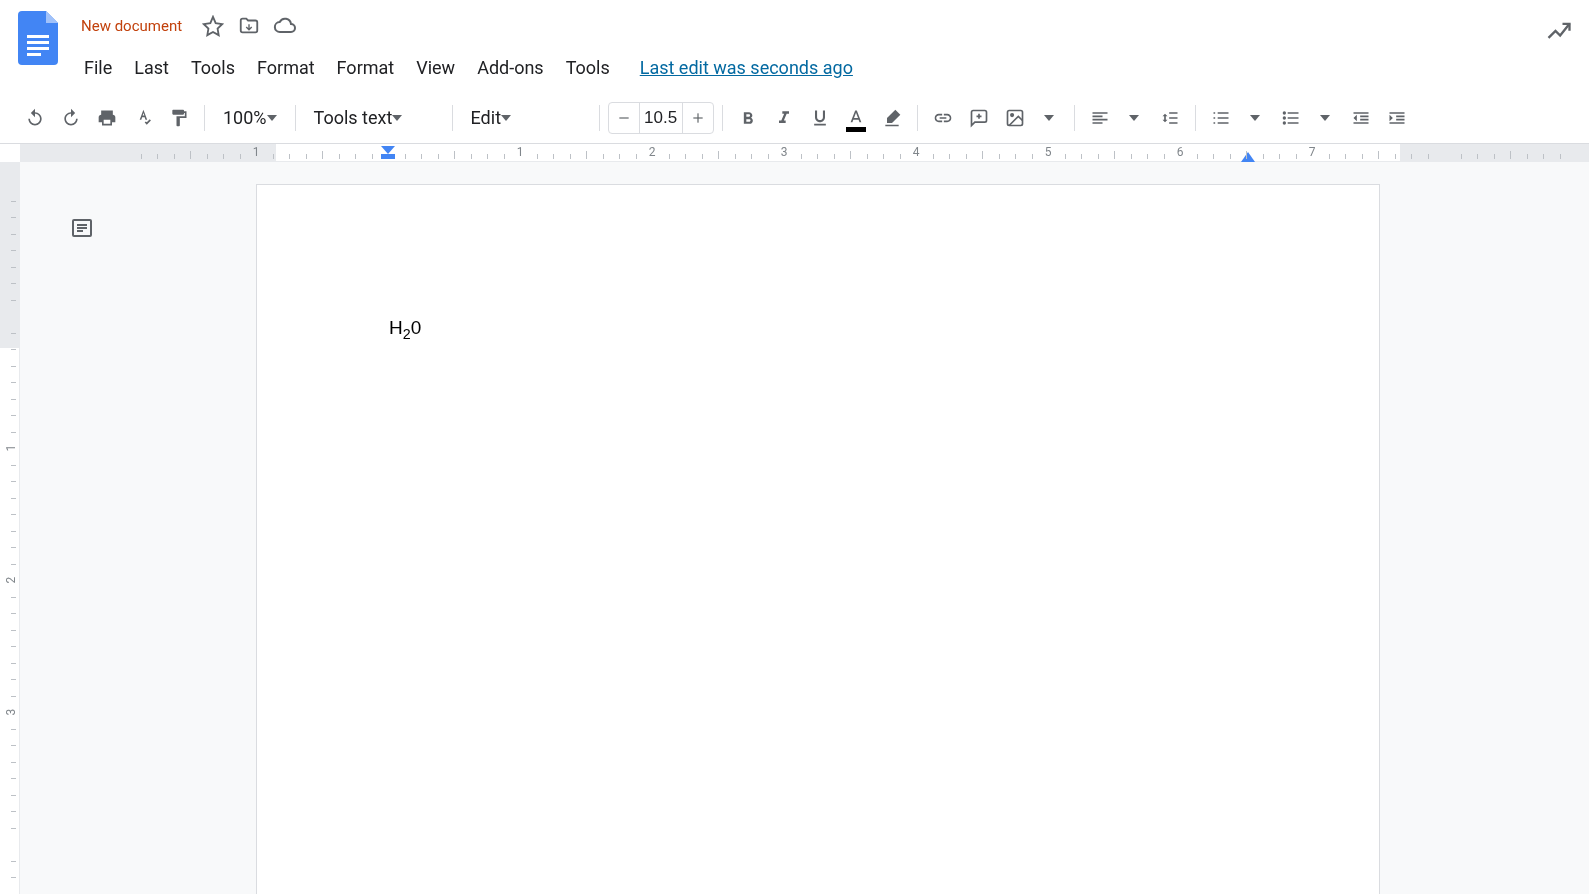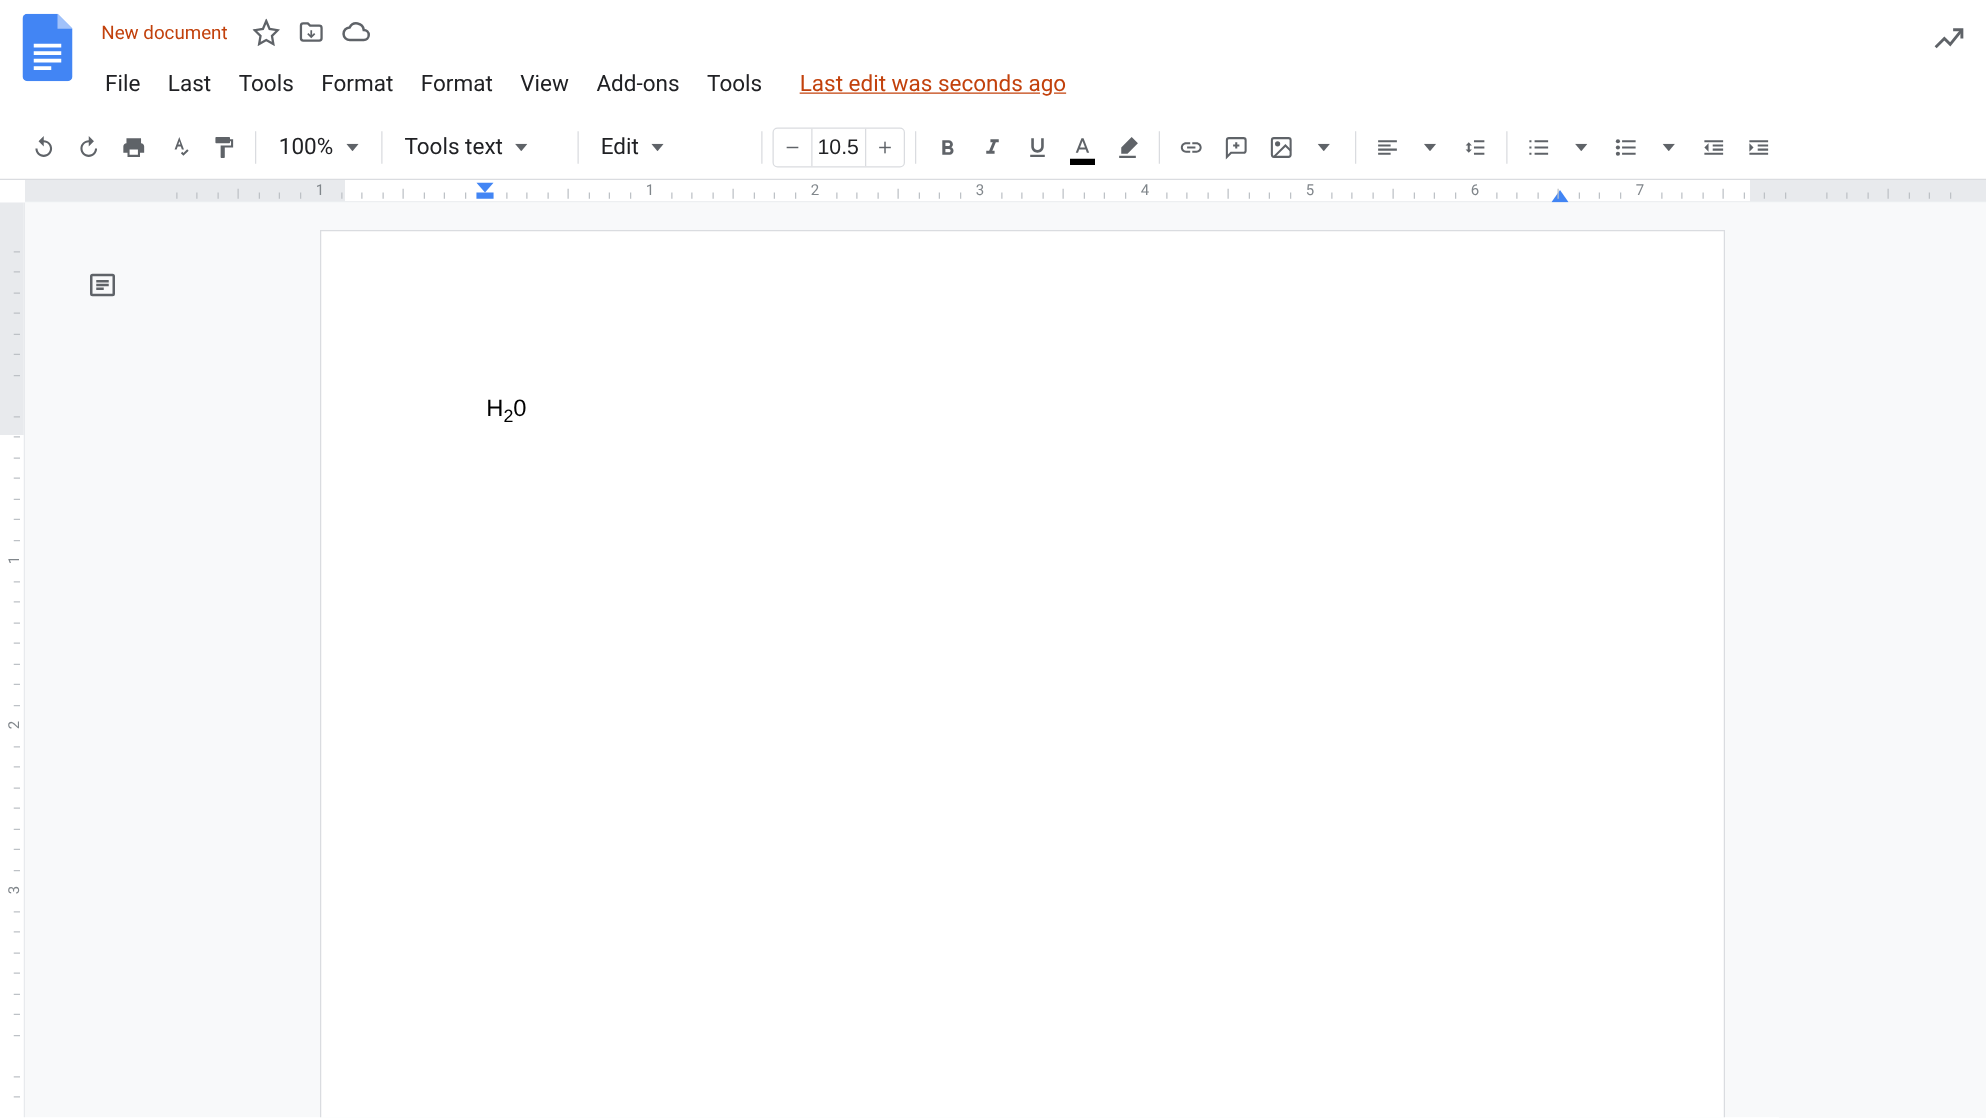--- a/index.html
+++ b/index.html
@@ -57,21 +57,21 @@
   }
   .menu-item {
     font-size: 18px;
     color: #202124;
     padding: 4px 10px;
     border-radius: 4px;
     cursor: pointer;
   }
   .last-edit {
     font-size: 18px;
-    color: #c2410c;
+    color: #0369a1;
     text-decoration: underline;
     margin-left: 18px;
     cursor: pointer;
   }
   .activity-icon {
     width: 28px;
     height: 28px;
     color: #5f6368;
     margin-top: 10px;
   }
@@ -97,21 +97,20 @@
     width: 1px;
     height: 26px;
     background: #dadce0;
     margin: 0 6px;
   }
   .tcombo {
     display: flex;
     align-items: center;
     height: 34px;
     padding: 0 10px;
-    gap: 10px;
     border-radius: 4px;
     cursor: pointer;
     color: #5f6368;
   }
   .tcombo .label { font-size: 18px; color: #202124; }
   .font-size-group {
     display: flex;
     align-items: center;
     border: 1px solid #dadce0;
     border-radius: 4px;

